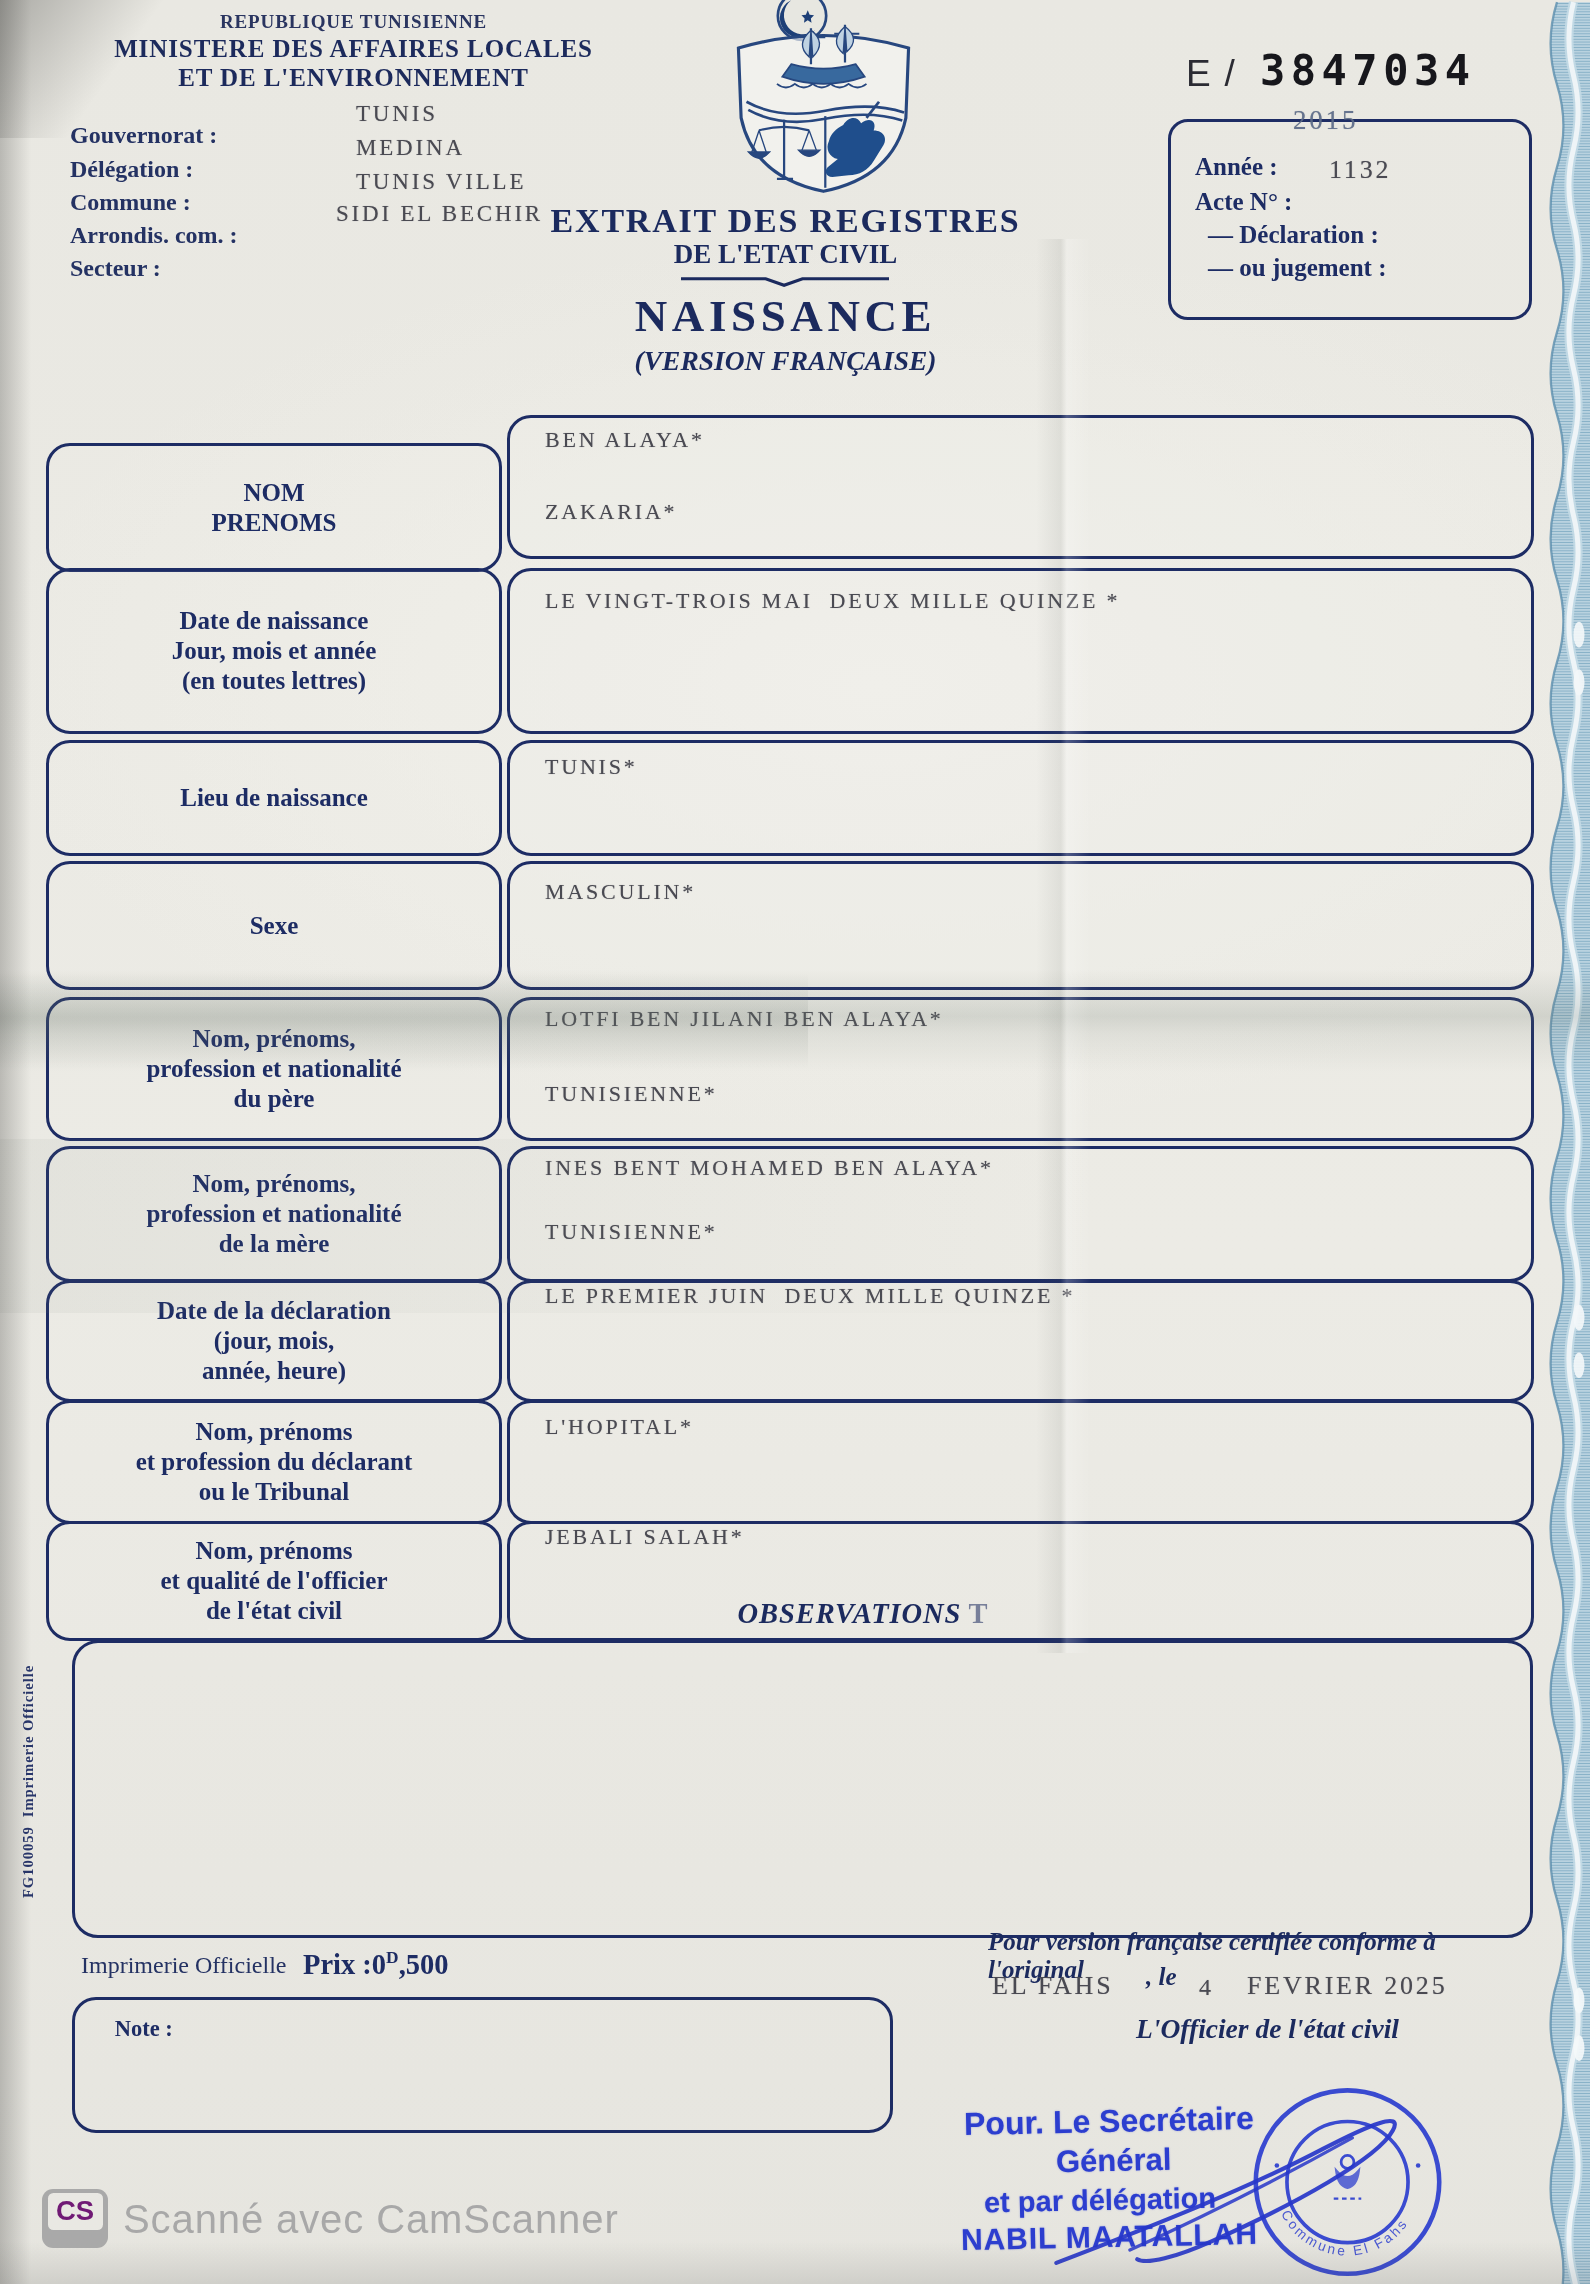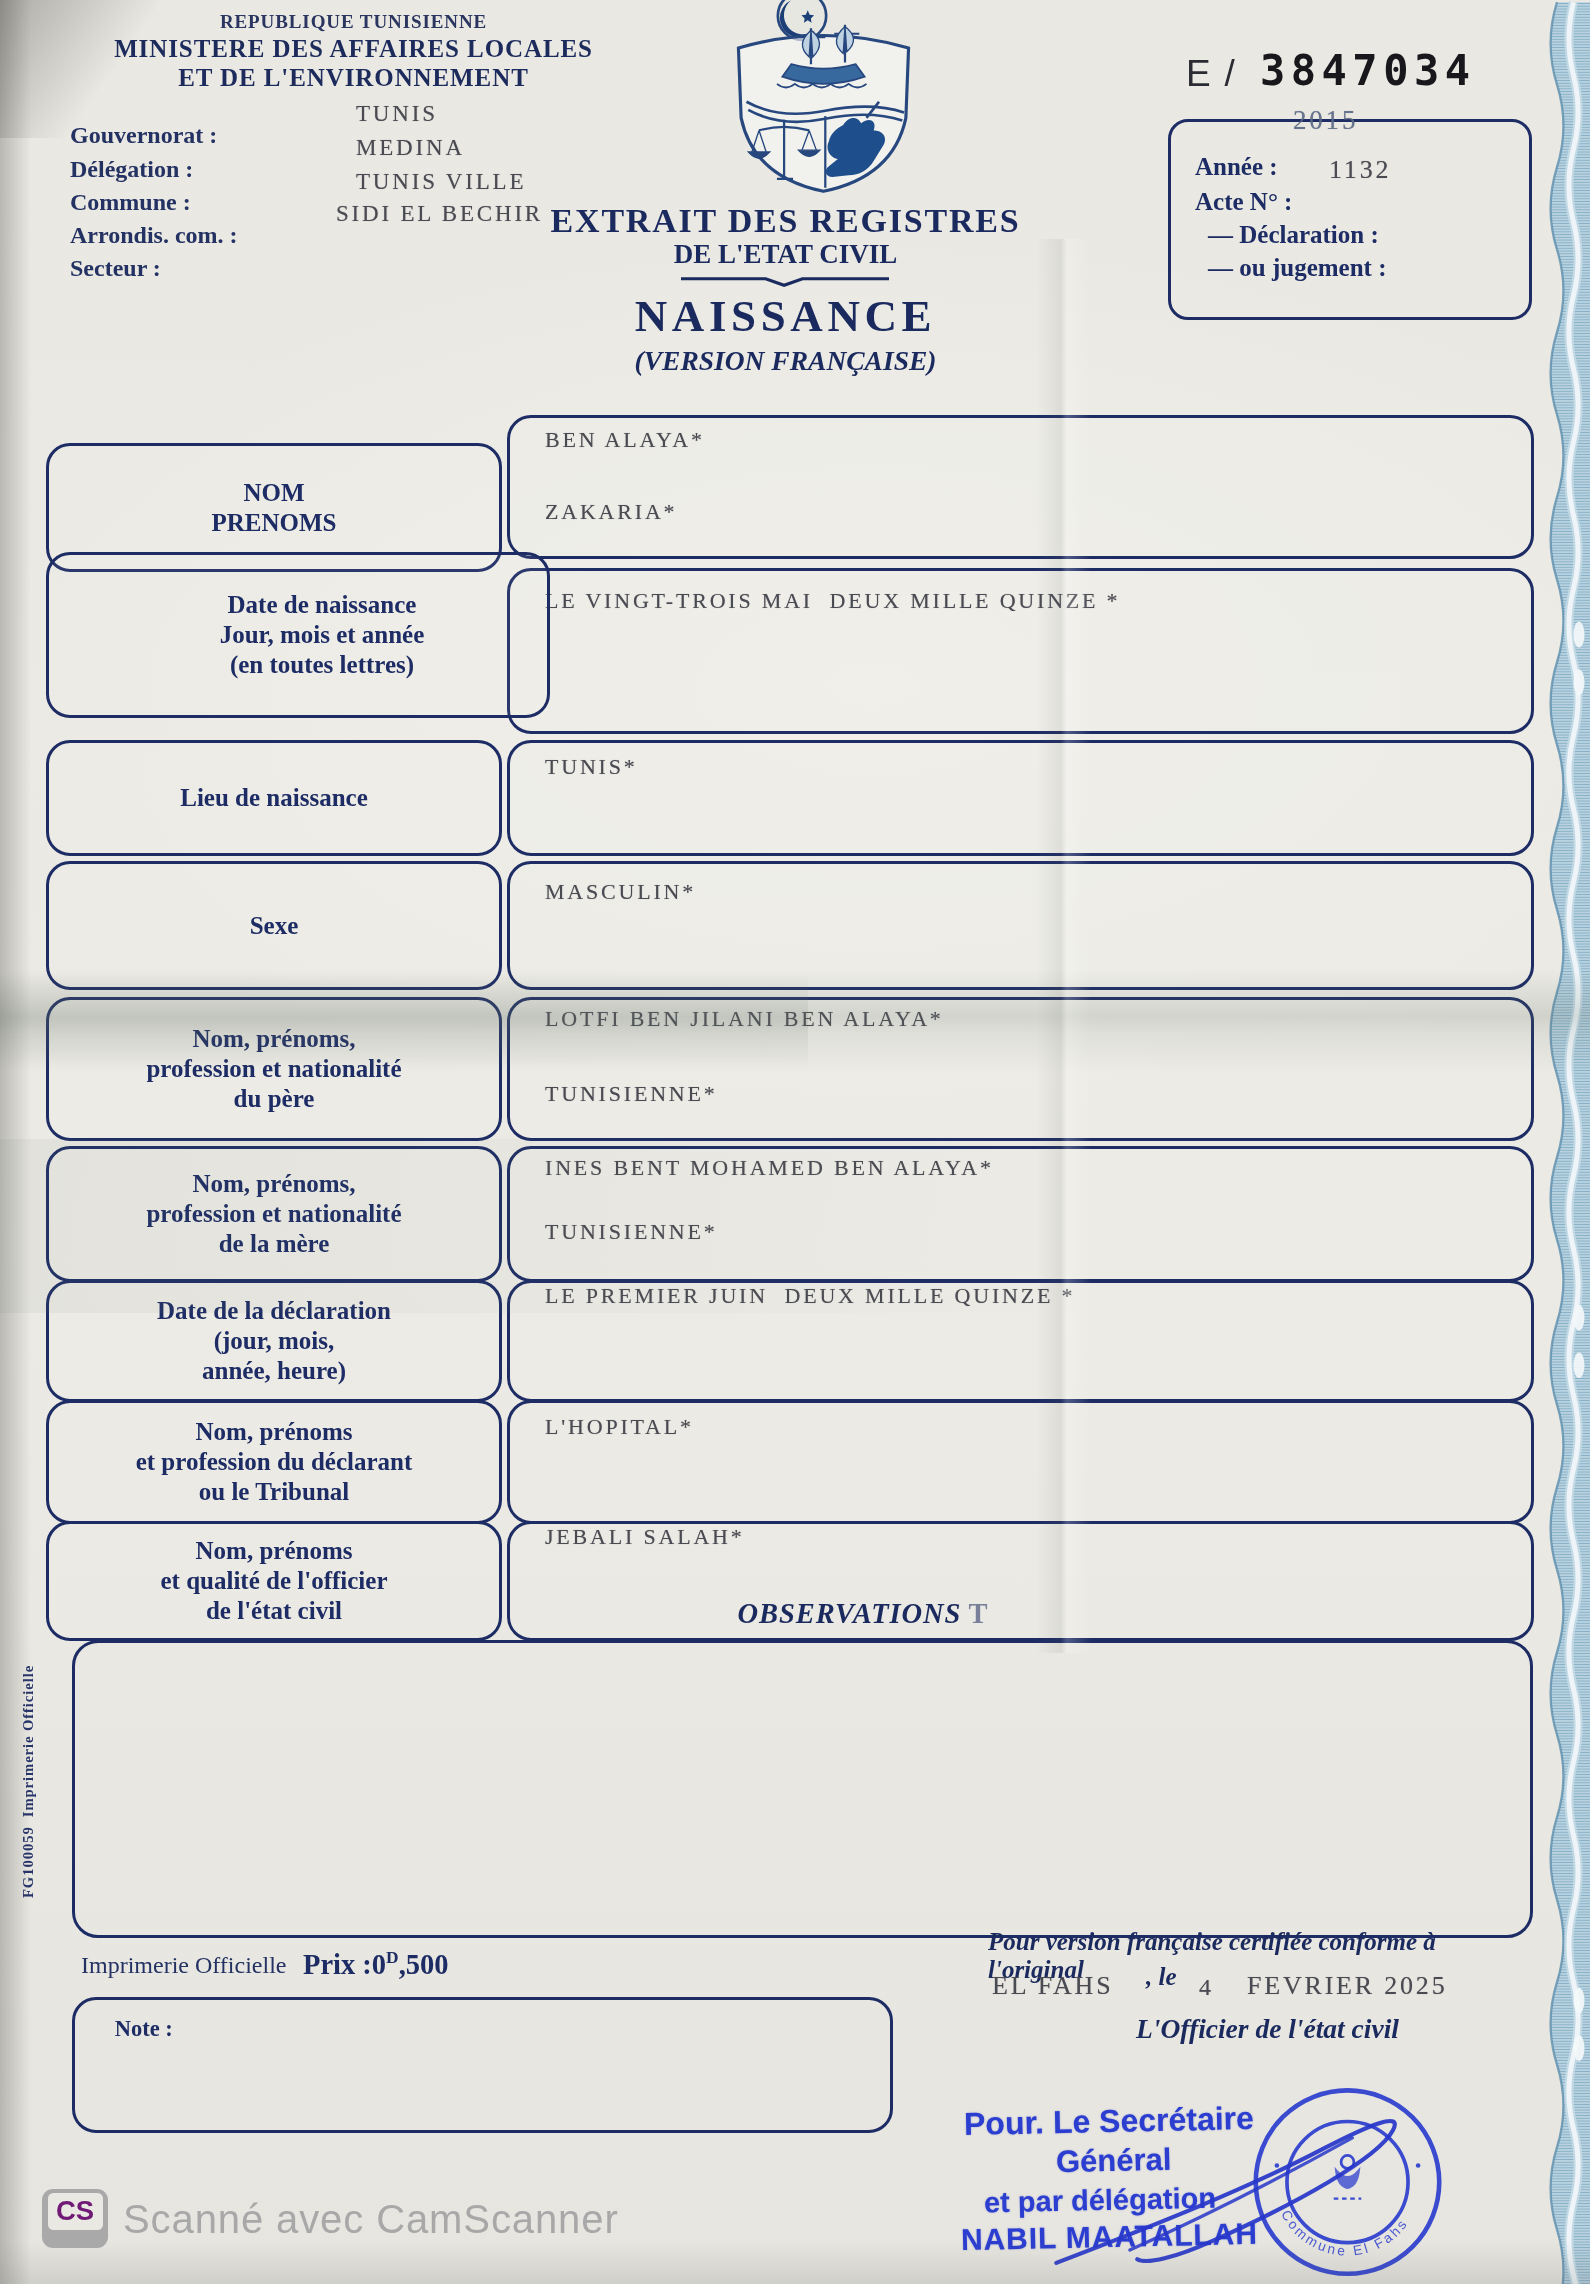--- a/index.html
+++ b/index.html
@@ -142,21 +142,21 @@
     <span class="vline stamped" style="top:81px;">ZAKARIA*</span>
   </div>
   <div class="lblbox" style="top:443px;height:123px;">
     <span>NOM</span>
     <span>PRENOMS</span>
   </div>
 
   <div class="valbox" style="top:568px;height:160px;">
     <span class="vline stamped" style="top:16.5px;">LE VINGT-TROIS MAI  DEUX MILLE QUINZE *</span>
   </div>
-  <div class="lblbox" style="top:552px;height:160px;padding-left:48px;">
+  <div class="lblbox" style="top:568px;height:160px;">
     <span>Date de naissance</span>
     <span style="font-weight:600;">Jour, mois et année</span>
     <span style="font-weight:600;">(en toutes lettres)</span>
   </div>
 
   <div class="valbox" style="top:740px;height:110px;">
     <span class="vline stamped" style="top:11px;">TUNIS*</span>
   </div>
   <div class="lblbox" style="top:740px;height:110px;">
     <span>Lieu de naissance</span>

